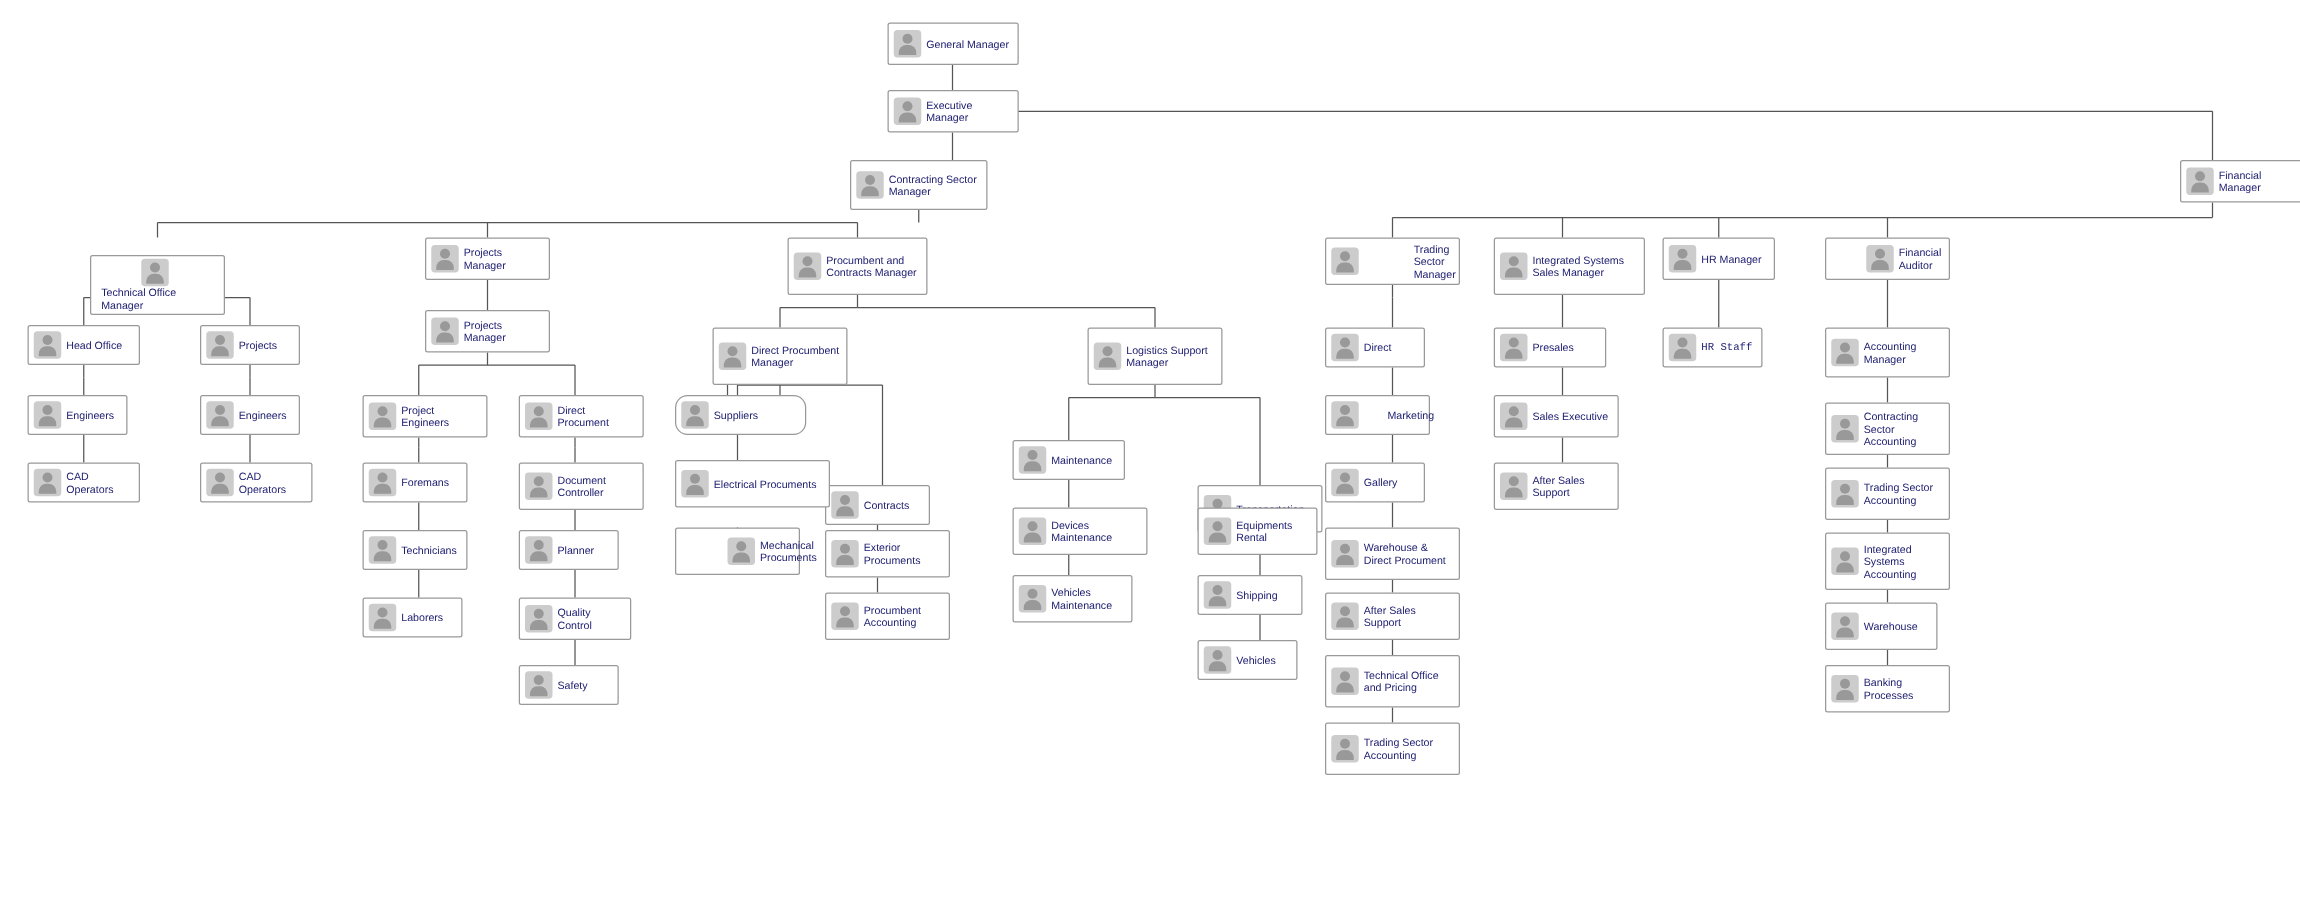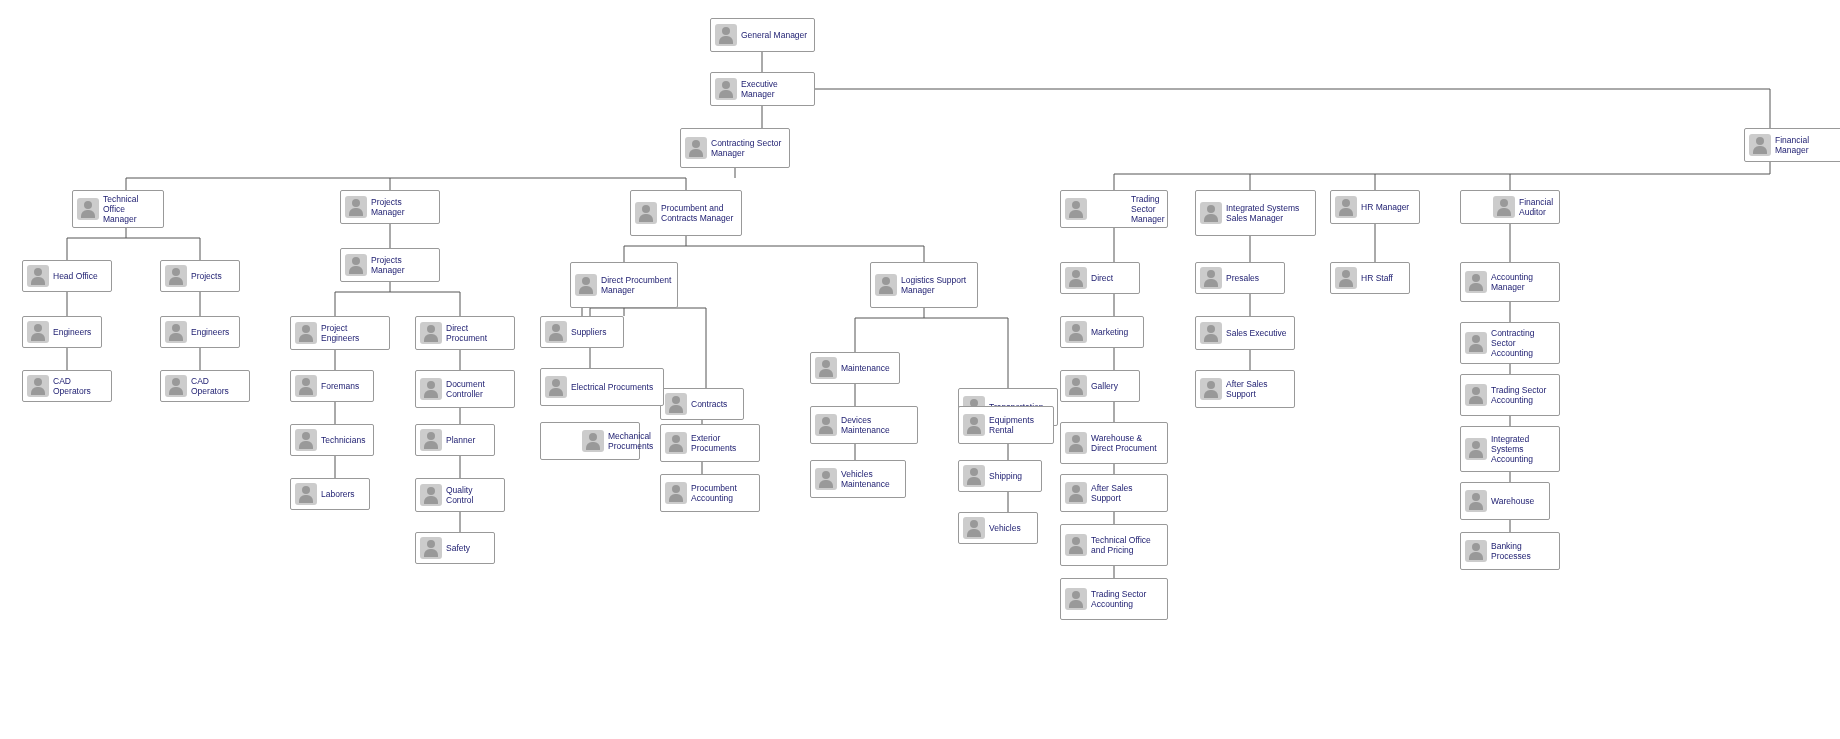--- a/index.html
+++ b/index.html
@@ -210,21 +210,21 @@
         <div class="node-label">Executive Manager</div>
       </div>
       <div class="node" style="left: 680px; top: 128px; width: 110px; min-height: 40px;">
         <div class="node-avatar"></div>
         <div class="node-label">Contracting Sector Manager</div>
       </div>
       <div class="node" style="left: 1720px; top: 128px; width: 100px; min-height: 34px; margin-left: 24px;">
         <div class="node-avatar"></div>
         <div class="node-label">Financial Manager</div>
       </div>
-      <div class="node" style="left: 72px; top: 190px; width: 92px; min-height: 38px;">
+      <div class="node" style="left: 72px; top: 204px; width: 108px; min-height: 38px; flex-direction: column;">
         <div class="node-avatar"></div>
         <div class="node-label">Technical Office Manager</div>
       </div>
       <div class="node" style="left: 340px; top: 190px; width: 100px; min-height: 34px;">
         <div class="node-avatar"></div>
         <div class="node-label">Projects Manager</div>
       </div>
       <div class="node" style="left: 630px; top: 190px; width: 112px; min-height: 46px;">
         <div class="node-avatar"></div>
         <div class="node-label">Procumbent and Contracts Manager</div>
@@ -266,21 +266,21 @@
         <div class="node-label">Logistics Support Manager</div>
       </div>
       <div class="node" style="left: 1060px; top: 262px; width: 80px; min-height: 32px;">
         <div class="node-avatar"></div>
         <div class="node-label">Direct</div>
       </div>
       <div class="node" style="left: 1195px; top: 262px; width: 90px; min-height: 32px;">
         <div class="node-avatar"></div>
         <div class="node-label">Presales</div>
       </div>
-      <div class="node" style="left: 1330px; top: 262px; width: 80px; min-height: 32px;">
+      <div class="node" style="left: 1330px; top: 262px; width: 80px; min-height: 32px; font-family: Liberation Mono, monospace;">
         <div class="node-avatar"></div>
         <div class="node-label">HR Staff</div>
       </div>
       <div class="node" style="left: 1460px; top: 262px; width: 100px; min-height: 40px;">
         <div class="node-avatar"></div>
         <div class="node-label">Accounting Manager</div>
       </div>
       <div class="node" style="left: 22px; top: 316px; width: 80px; min-height: 32px;">
         <div class="node-avatar"></div>
         <div class="node-label">Engineers</div>
@@ -290,37 +290,37 @@
         <div class="node-label">Engineers</div>
       </div>
       <div class="node" style="left: 290px; top: 316px; width: 100px; min-height: 34px;">
         <div class="node-avatar"></div>
         <div class="node-label">Project Engineers</div>
       </div>
       <div class="node" style="left: 415px; top: 316px; width: 100px; min-height: 34px;">
         <div class="node-avatar"></div>
         <div class="node-label">Direct Procument</div>
       </div>
-      <div class="node" style="left: 540px; top: 316px; width: 84px; min-height: 32px;">
+      <div class="node" style="left: 540px; top: 316px; width: 105px; min-height: 32px; border-radius: 10px;">
         <div class="node-avatar"></div>
         <div class="node-label">Suppliers</div>
       </div>
       <div class="node" style="left: 660px; top: 388px; width: 84px; min-height: 32px;">
         <div class="node-avatar"></div>
         <div class="node-label">Contracts</div>
       </div>
       <div class="node" style="left: 810px; top: 352px; width: 90px; min-height: 32px;">
         <div class="node-avatar"></div>
         <div class="node-label">Maintenance</div>
       </div>
       <div class="node" style="left: 958px; top: 388px; width: 100px; min-height: 38px;">
         <div class="node-avatar"></div>
         <div class="node-label">Transportation</div>
       </div>
-      <div class="node" style="left: 1060px; top: 316px; width: 84px; min-height: 32px;">
+      <div class="node" style="left: 1060px; top: 316px; width: 84px; min-height: 32px; gap: 19px;">
         <div class="node-avatar"></div>
         <div class="node-label">Marketing</div>
       </div>
       <div class="node" style="left: 1195px; top: 316px; width: 100px; min-height: 34px;">
         <div class="node-avatar"></div>
         <div class="node-label">Sales Executive</div>
       </div>
       <div class="node" style="left: 1460px; top: 322px; width: 100px; min-height: 42px;">
         <div class="node-avatar"></div>
         <div class="node-label">Contracting Sector Accounting</div>

